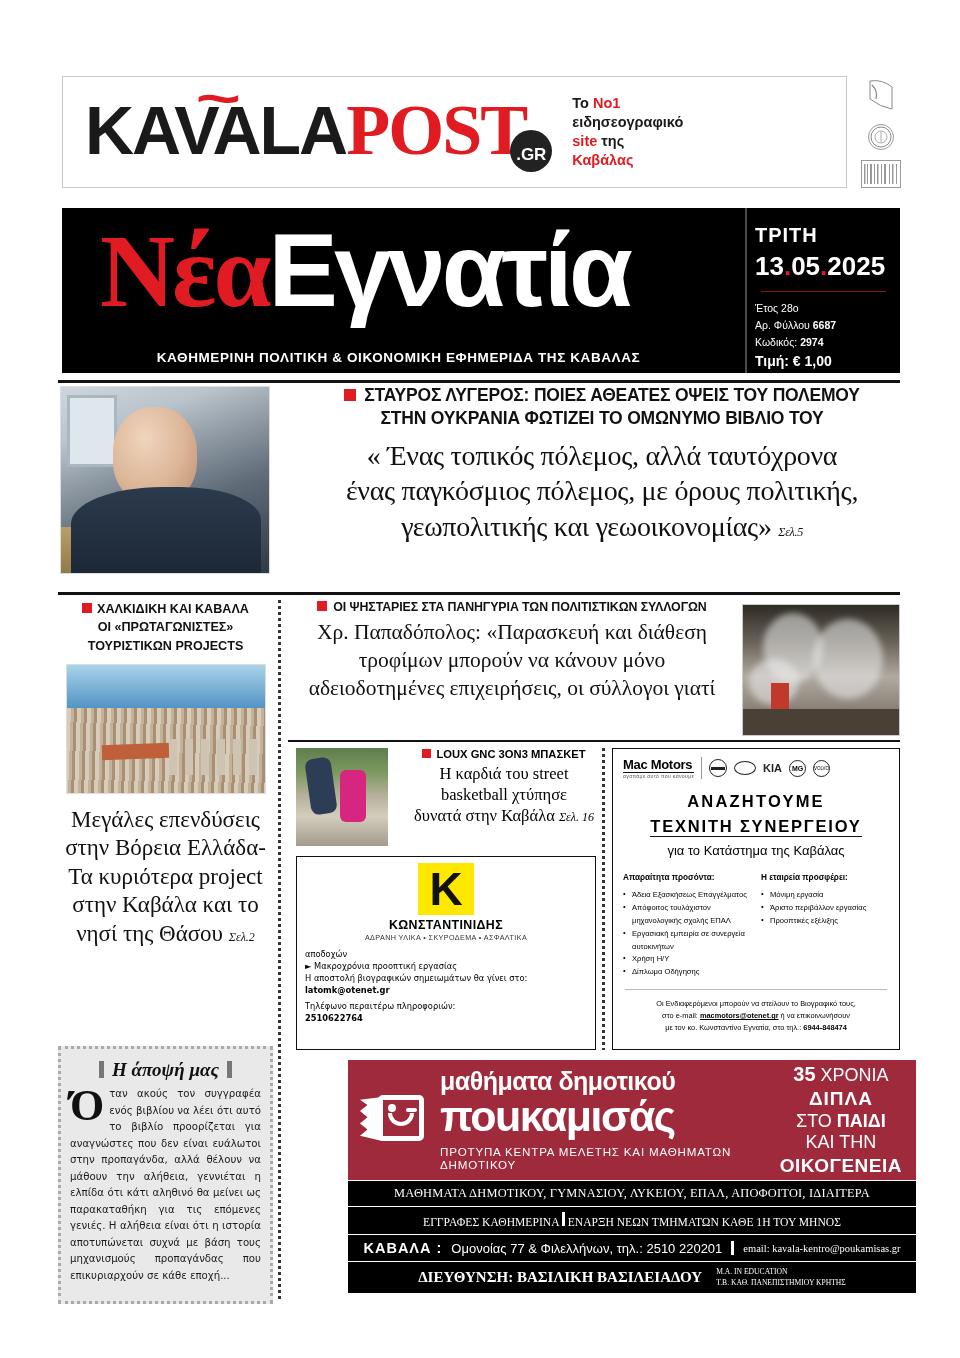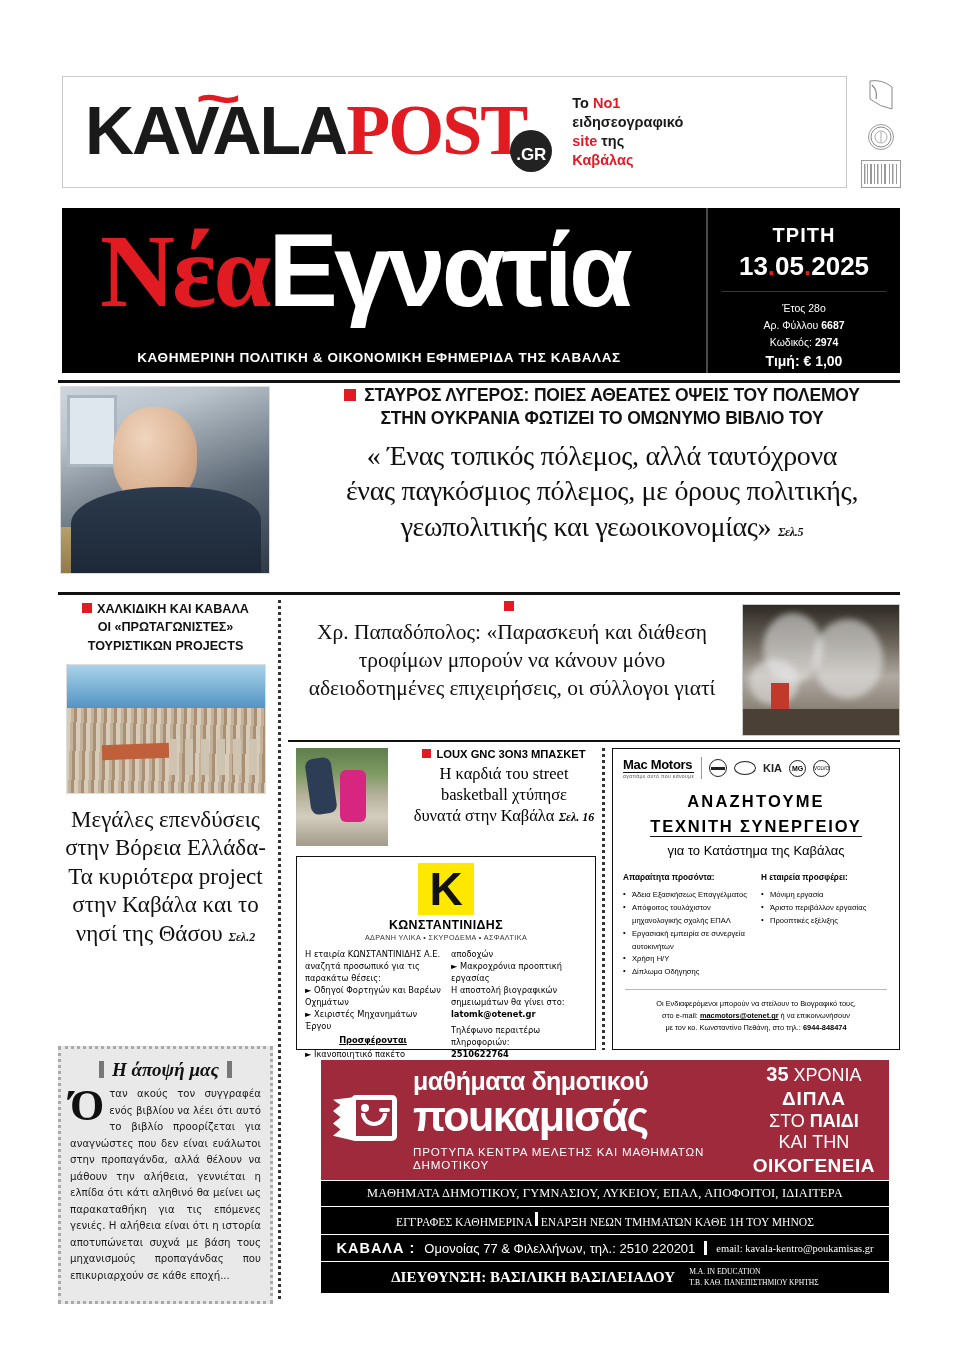--- a/index.html
+++ b/index.html
@@ -65,22 +65,22 @@
     font-family:"Liberation Sans", sans-serif; font-weight:700;
     font-size: 104px; line-height: 1.05; letter-spacing:-3px; white-space:nowrap;
   }
   .mh-nea { color: #e01b22; font-family:"Liberation Serif", serif; font-weight:700; }
   .mh-eg { color: #ffffff; letter-spacing:-4px; }
   .mh-sub {
     position:absolute; left: 0; right: 10px; bottom: 8px;
     text-align:center; color:#fff; font-size: 13.5px; font-weight:700; letter-spacing: .6px;
   }
   .mh-right {
-    width: 194px; border-left: 2px solid #4a4a4a; color:#fff;
-    padding: 16px 8px 1px 8px; text-align:center;
+    width: 155px; border-left: 2px solid #4a4a4a; color:#fff;
+    padding: 16px 8px 1px 8px; text-align:left;
   }
   .mh-day { font-size: 20px; font-weight:700; letter-spacing:1px; }
   .mh-date { font-size: 26px; font-weight:700; margin-top: 4px; letter-spacing:0px; }
   .mh-date .sep { color:#e01b22; }
   .mh-rule { height:1px; background:#8d1116; margin: 9px 6px 8px 6px; }
   .mh-meta { font-size: 10.5px; line-height: 1.6; }
   .mh-meta b { font-weight:700; }
   .mh-price { font-size: 14px; font-weight:700; margin-top: 3px; }
 
   
@@ -107,21 +107,21 @@
     position:absolute; left:0; top:140px; width:46px; height:50px;
     background: linear-gradient(180deg,#b9a06a,#8d7745);
   }
   .lead-text { position:absolute; left:234px; top:0; width:620px; }
   .kicker { font-size:17.5px; font-weight:700; color:#111; text-align:center; line-height:1.3; letter-spacing:-.2px; }
   .sq { display:inline-block; width:12px; height:12px; background:#e01b22; margin-right:8px; vertical-align: 0px; }
   .lead-quote {
     font-family:"Liberation Serif", serif; font-size: 28px; line-height: 1.28;
     text-align:center; color:#111; margin-top: 8px; letter-spacing:-.3px;
   }
-  .sel { font-size: 12px; font-family:"Liberation Serif",serif; font-style:italic;font-weight:bold; }
+  .sel { font-size: 12px; font-family:"Liberation Serif",serif; font-style:italic; }
 
   hr.thick { position:absolute; border:none; background:#111; }
 
   
   .leftcol { position:absolute; left:58px; top:600px; width:215px; }
   .lc-kicker { font-size:12.6px; font-weight:700; text-align:center; line-height:1.45; color:#111; }
   .lc-kicker .sq { width:10px; height:10px; margin-right:5px; }
   .lc-photo {
     margin: 9px auto 0; width:200px; height:130px; border:1px solid #ddd; position:relative; overflow:hidden;
     background: linear-gradient(180deg,#bcdcf0 0%, #7fb9dd 26%, #4b90c4 34%, #c7b9a6 44%, #b9a894 64%, #9fb3a0 100%);
@@ -223,21 +223,21 @@
   .mac-cols > div { flex:1; }
   .mac-ch { font-weight:700; font-size:8.2px; margin-bottom:4px; }
   .mac-cols ul { list-style:none; }
   .mac-cols li { position:relative; padding-left:9px; }
   .mac-cols li::before { content:"\2022"; position:absolute; left:0; top:-1px; }
   .mac-rule { height:1px; background:#bbb; margin:10px 2px 8px; }
   .mac-foot { font-size:7.4px; line-height:1.6; text-align:center; }
   .mac-foot .mail { font-weight:700; text-decoration:underline; }
 
   
-  .ad-pouk { position:absolute; left:285px; top:1060px; width:604px; height:240px;padding-left:36px; }
+  .ad-pouk { position:absolute; left:312px; top:1060px; width:604px; height:240px;padding-left:36px; }
   .pk-top { height:120px; background:#9e2a3c; display:flex; align-items:center; padding:0 14px; }
   .pk-logo { width:62px; height:62px; position:relative; flex:0 0 auto; margin-right:6px; }
   .pk-screen { position:absolute; left:16px; top:6px; width:46px; height:46px; border:5px solid #fff; border-radius:5px; }
   .pk-smile { position:absolute; left:26px; top:24px; width:26px; height:13px; border:4px solid #fff; border-top:none; border-radius:0 0 18px 18px; }
   .pk-eye { position:absolute; left:26px; top:15px; width:8px; height:8px; border-radius:50%; background:#fff; }
   .pk-wink { position:absolute; left:44px; top:19px; width:11px; height:4px; background:#fff; border-radius:2px; }
   .pk-flag { position:absolute; left:-2px; top:8px; width:22px; height:44px; background:#fff;
              clip-path: polygon(100% 0,100% 100%,0 88%,34% 74%,0 60%,34% 46%,0 32%,34% 18%,0 6%); }
   .pk-names { margin-left:10px; }
   .pk-n1 { color:#fff; font-size:25px; font-weight:700; letter-spacing:-.5px; line-height:1; }
@@ -382,21 +382,21 @@
       <span class="dropcap">Ό</span><span>ταν ακούς τον συγγραφέα ενός βιβλίου να λέει ότι αυτό το βιβλίο προορίζεται για αναγνώστες που δεν είναι ευάλωτοι στην προπαγάνδα, αλλά θέλουν να μάθουν την αλήθεια, γεννιέται η ελπίδα ότι κάτι αληθινό θα μείνει ως παρακαταθήκη για τις επόμενες γενιές. Η αλήθεια είναι ότι η ιστορία αποτυπώνεται συχνά με βάση τους μηχανισμούς προπαγάνδας που επικυριαρχούν σε κάθε εποχή...</span>
     </div>
   </div>
 
   <div class="vsep" style="left:278px; top:600px; height:700px;"></div>
   <div class="vsep" style="left:602px; top:748px; height:302px;"></div>
 
   <div class="story2">
     <div class="s2-text">
       <div class="s2-kicker">
-        <span class="sq"></span>
+        <span class="sq"></span><span>ΟΙ ΨΗΣΤΑΡΙΕΣ ΣΤΑ ΠΑΝΗΓΥΡΙΑ ΤΩΝ ΠΟΛΙΤΙΣΤΙΚΩΝ ΣΥΛΛΟΓΩΝ</span>
       </div>
       <div class="s2-head">
         <div>Χρ. Παπαδόπολος: «Παρασκευή και διάθεση</div>
         <div>τροφίμων μπορούν να κάνουν μόνο</div>
         <div>αδειοδοτημένες επιχειρήσεις, οι σύλλογοι γιατί</div>
       </div>
     </div>
     <div class="s2-photo">
       <div class="smoke" style="left:20px; top:8px; width:60px; height:70px;"></div>
       <div class="smoke" style="left:70px; top:14px; width:70px; height:80px;"></div>
@@ -424,27 +424,20 @@
     </div>
   </div>
 
   <div class="ad-kon">
     <div class="kon-logo">
       <span class="kon-k">K</span>
     </div>
     <div class="kon-name">ΚΩΝΣΤΑΝΤΙΝΙΔΗΣ</div>
     <div class="kon-sub">ΑΔΡΑΝΗ ΥΛΙΚΑ • ΣΚΥΡΟΔΕΜΑ • ΑΣΦΑΛΤΙΚΑ</div>
     <div class="kon-cols">
-      <div>
-        <div>Η εταιρία ΚΩΝΣΤΑΝΤΙΝΙΔΗΣ Α.Ε. αναζητά προσωπικό για τις παρακάτω θέσεις:</div>
-        <div>► Οδηγοί Φορτηγών και Βαρέων Οχημάτων</div>
-        <div>► Χειριστές Μηχανημάτων Έργου</div>
-        <div class="kon-offer">Προσφέρονται</div>
-        <div>►  Ικανοποιητικό  πακέτο</div>
-      </div>
       <div>
         <div>αποδοχών</div>
         <div>► Μακροχρόνια προοπτική εργασίας</div>
         <div>Η αποστολή βιογραφικών σημειωμάτων θα γίνει στο:</div>
         <div style="font-weight:700;">latomk@otenet.gr</div>
         <div style="margin-top:4px;">Τηλέφωνο περαιτέρω πληροφοριών:</div>
         <div style="font-weight:700;">2510622764</div>
       </div>
     </div>
   </div>
@@ -484,21 +477,21 @@
           <li>Μόνιμη εργασία</li>
           <li>Άριστο περιβάλλον εργασίας</li>
           <li>Προοπτικές εξέλιξης</li>
         </ul>
       </div>
     </div>
     <div class="mac-rule"></div>
     <div class="mac-foot">
       <div>Οι Ενδιαφερόμενοι μπορούν να στείλουν το Βιογραφικό τους,</div>
       <div><span>στο e-mail: </span><span class="mail">macmotors@otenet.gr</span><span> ή να επικοινωνήσουν</span></div>
-      <div><span>με τον κο. Κωνσταντίνο Πεθάνη, στο τηλ.: </span><b>6944-848474</b></div>
+      <div><span>με τον κο. Κωνσταντίνο Εγνατία, στο τηλ.: </span><b>6944-848474</b></div>
     </div>
   </div>
 
   <div class="ad-pouk">
     <div class="pk-top">
       <div class="pk-logo">
         <div class="pk-flag"></div>
         <div class="pk-screen"></div>
         <div class="pk-eye"></div>
         <div class="pk-wink"></div>

